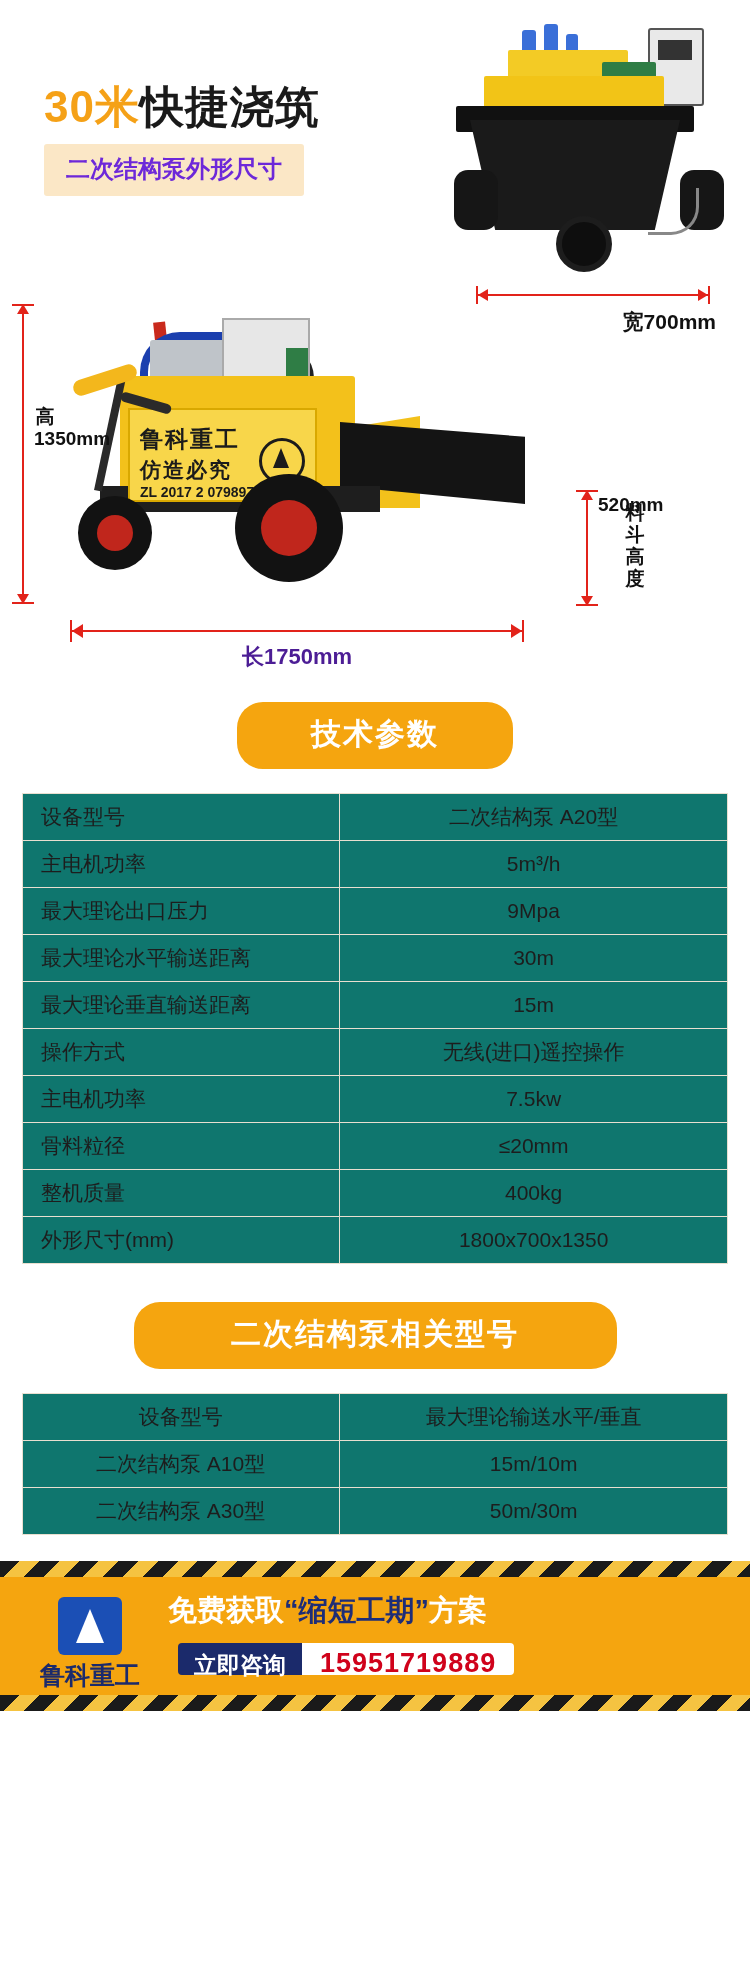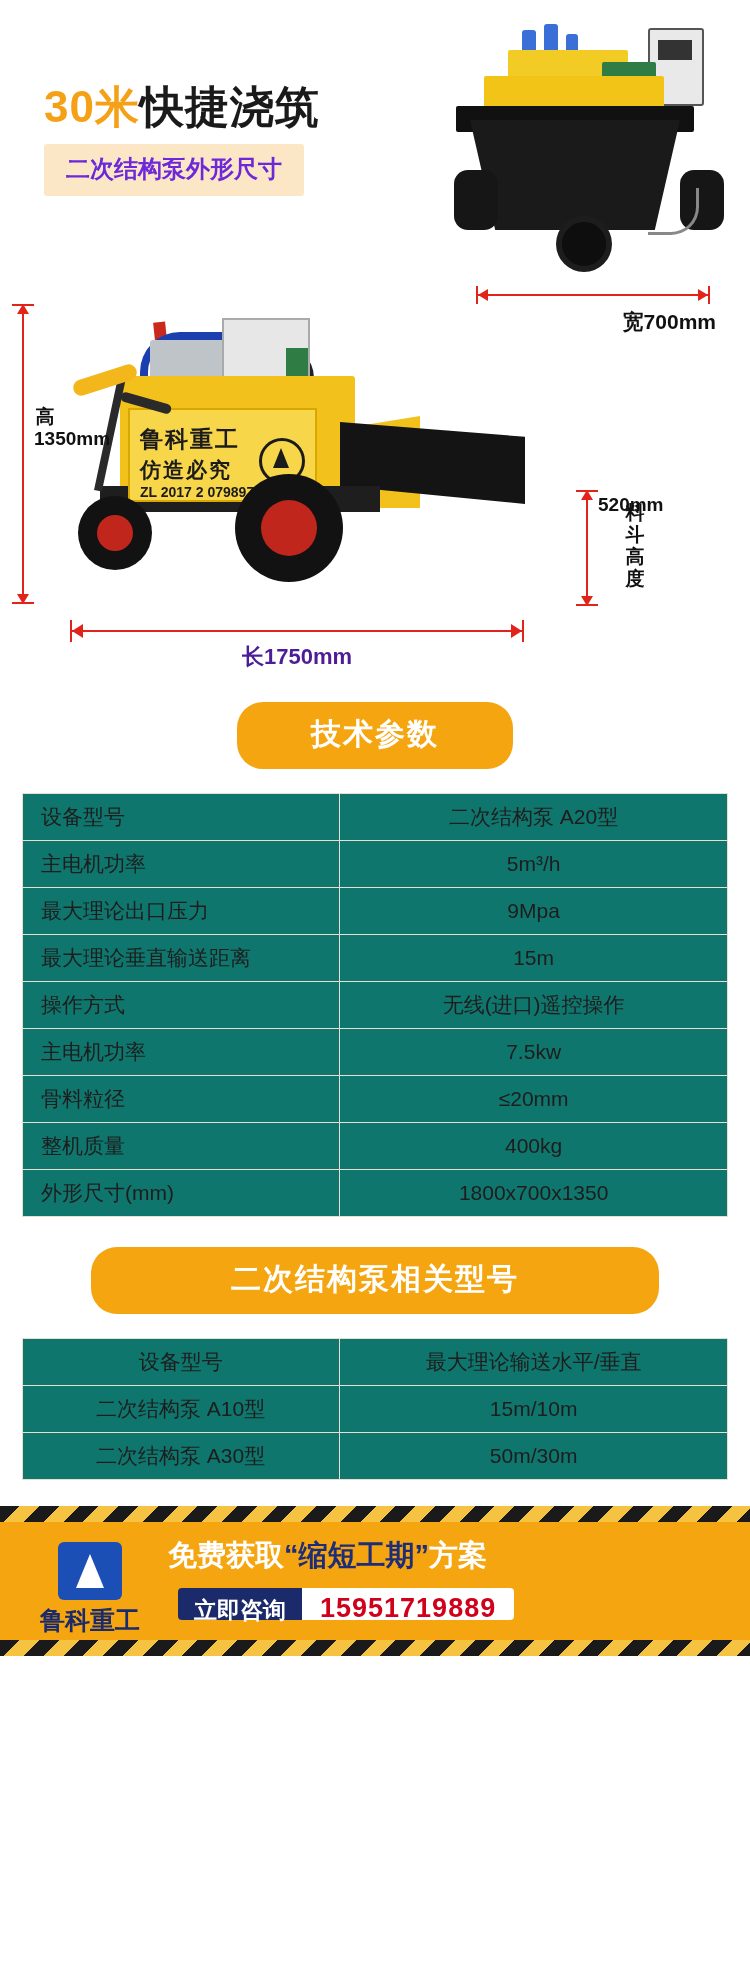--- a/index.html
+++ b/index.html
@@ -118,21 +118,21 @@
   .dim-len .aR{position:absolute;right:6px;top:4px;width:0;height:0;border-top:7px solid transparent;border-bottom:7px solid transparent;border-left:11px solid #e2231a;}
   .dim-len .lbl{position:absolute;left:0;right:0;top:22px;text-align:center;font-size:22px;font-weight:bold;color:#4c1d95;}
 
   
   .pill{
     margin:0 auto;background:#f5a50f;color:#fff;border-radius:26px;
     font-size:30px;font-weight:bold;text-align:center;
     padding:12px 0 14px 0;letter-spacing:2px;
   }
   .pill.p1{width:276px;margin-top:46px;}
-  .pill.p2{width:568px;margin-top:30px;}
+  .pill.p2{width:483px;margin-top:38px;}
 
   
   .spec-wrap{margin:24px 22px 0 22px;}
   table.spec{width:100%;border-collapse:collapse;background:#0f766e;}
   table.spec td{
     border:1px solid #e9dfd0;
     height:44px;font-size:21px;color:#1d1d1d;
   }
   table.spec td.k{width:45%;padding-left:18px;}
   table.spec td.v{text-align:center;font-weight:normal;}
@@ -261,20 +261,24 @@
           </tr>
         <tr>
             <td class="k">主电机功率</td>
             <td class="v">5m³/h</td>
           </tr>
         <tr>
             <td class="k">最大理论出口压力</td>
             <td class="v">9Mpa</td>
           </tr>
         <tr>
+            <td class="k">最大理论水平输送距离</td>
+            <td class="v">30m</td>
+          </tr>
+        <tr>
             <td class="k">最大理论垂直输送距离</td>
             <td class="v">15m</td>
           </tr>
         <tr>
             <td class="k">操作方式</td>
             <td class="v">无线(进口)遥控操作</td>
           </tr>
         <tr>
             <td class="k">主电机功率</td>
             <td class="v">7.5kw</td>

